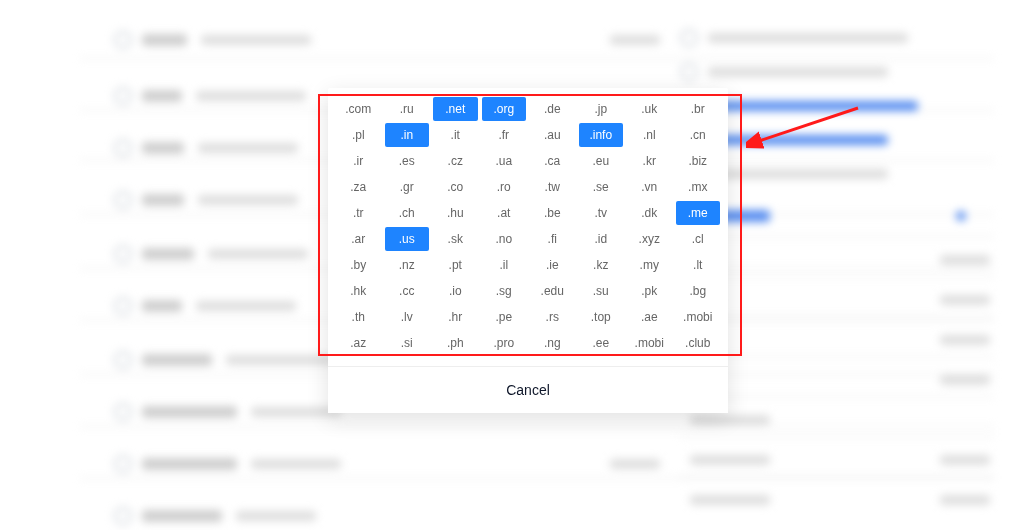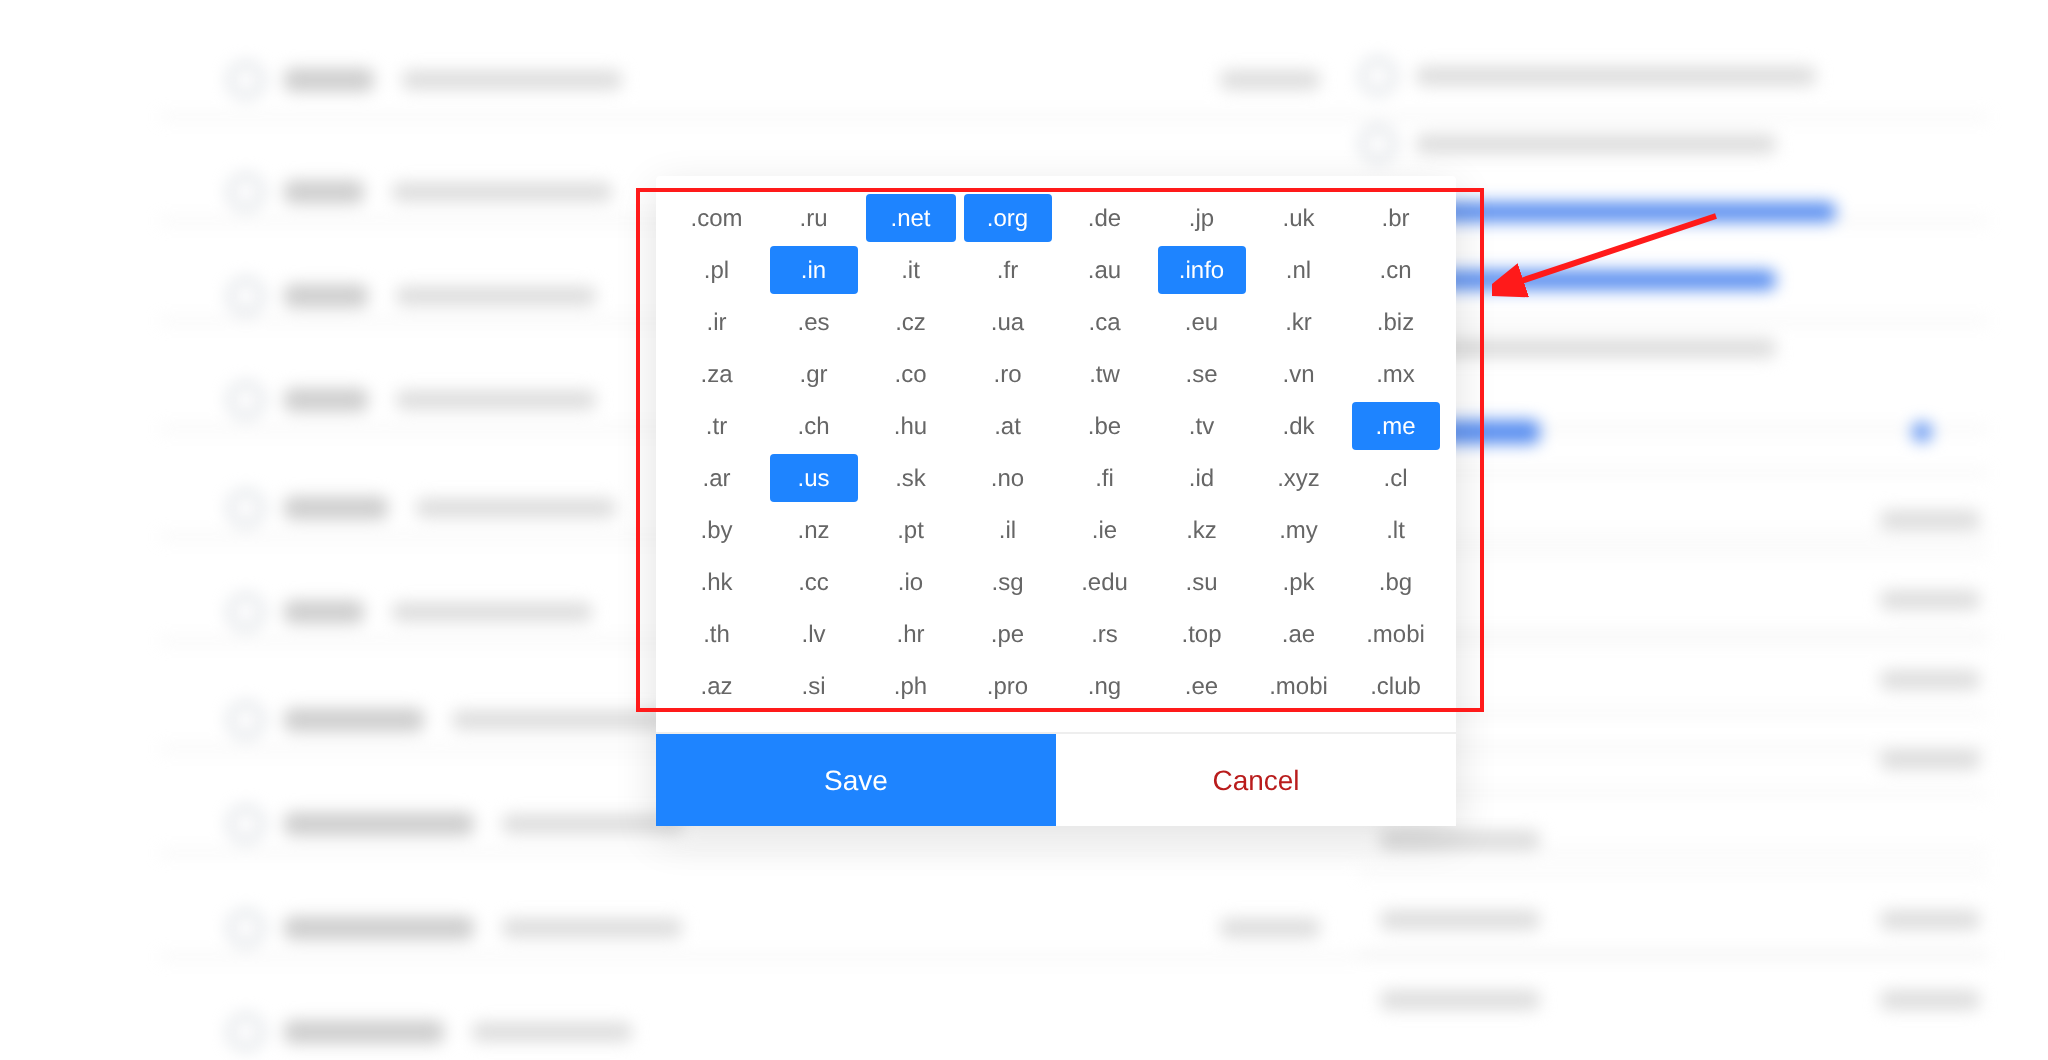--- a/index.html
+++ b/index.html
@@ -84,21 +84,21 @@
   }
   .btn {
     flex: 1;
     display: flex;
     align-items: center;
     justify-content: center;
     font-size: 14px;
     cursor: pointer;
     border: none;
     background: #fff;
-    color: #b91c1c;
+    color: #0f172a;
   }
   .btn.primary {
     background: #1e84ff;
     color: #fff;
   }
 
   
   .annotation-rect {
     position: absolute;
     left: 318px;
@@ -351,21 +351,20 @@
       <div class="tld">.az</div>
       <div class="tld">.si</div>
       <div class="tld">.ph</div>
       <div class="tld">.pro</div>
       <div class="tld">.ng</div>
       <div class="tld">.ee</div>
       <div class="tld">.mobi</div>
       <div class="tld">.club</div>
     </div>
   <div class="modal-actions">
-    <button class="btn primary">Save</button>
     <button class="btn">Cancel</button>
   </div>
 </div>
 
 <div class="annotation-rect"></div>
 
 <svg class="arrow" viewBox="0 0 120 60">
   <defs>
     <marker id="ah" markerWidth="10" markerHeight="10" refX="2" refY="3" orient="auto">
       <path d="M0,0 L0,6 L8,3 z" fill="#ff1a1a"></path>

